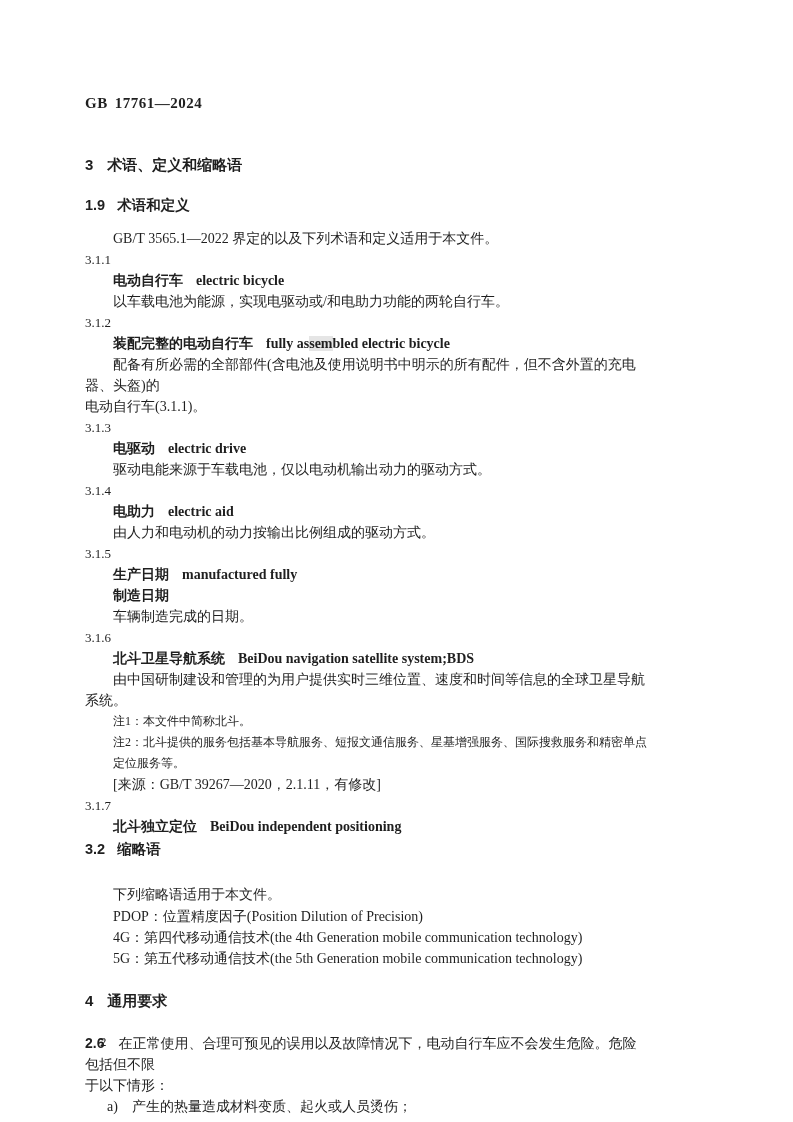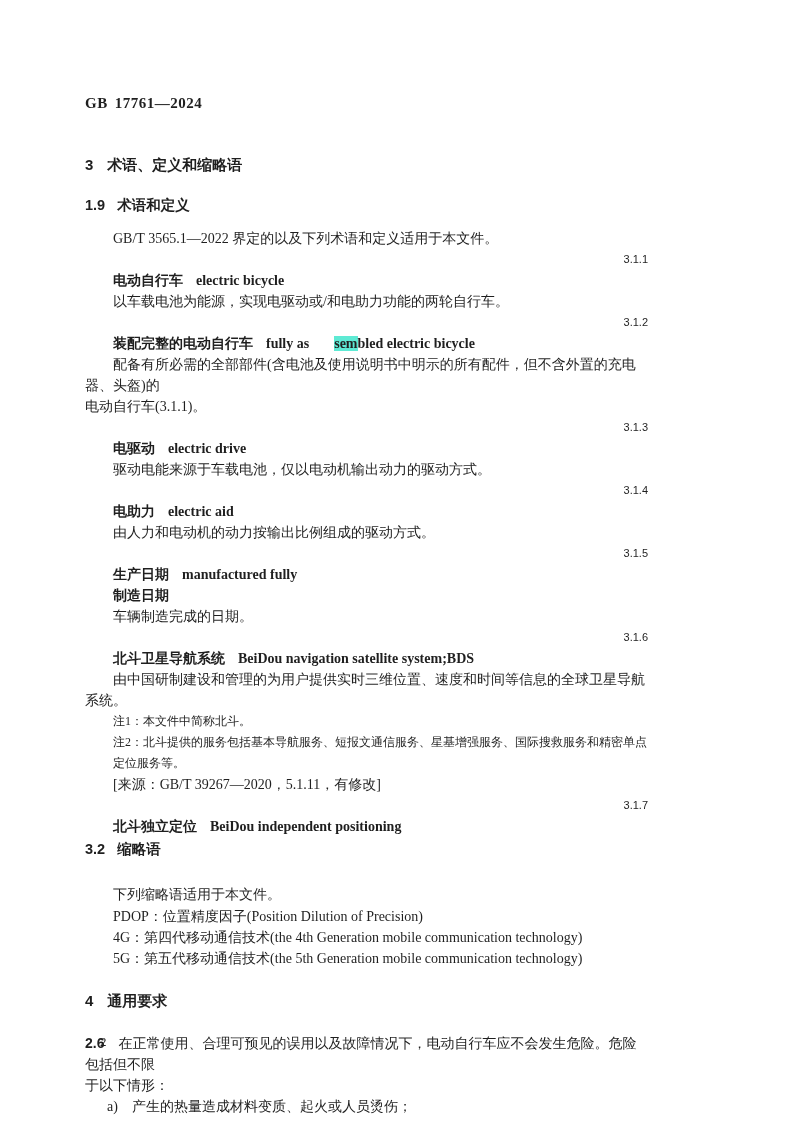--- a/index.html
+++ b/index.html
@@ -23,37 +23,37 @@
   }
   .c-num { margin-right:14px; }
   #clause3-heading { margin-bottom:24px; }
   .h-sub {
     font-family:"Liberation Sans","DejaVu Sans",sans-serif;
     font-weight:700; font-size:14.5px; line-height:16px;
   }
   .s-num { margin-right:12px; }
   .intro { margin-top:15px; text-indent:2em; }
   .term-no {
-    font-family:Liberation Sans, sans-serif;
-    font-size:11px; line-height:21px;text-align:right;
+    font-family:Liberation Serif, serif;
+    font-size:13px; line-height:21px;
   }
   .term-line { margin-left:28px; line-height:21px; }
   .t-zh {
     font-family:"Liberation Sans","DejaVu Sans",sans-serif;
     font-weight:700; font-size:14px;
   }
   .t-zh2 {
     font-family:"Liberation Sans","DejaVu Sans",sans-serif;
     font-weight:700; font-size:14px;
   }
   .t-en {
     font-family:"Liberation Serif","DejaVu Serif",serif;
     font-weight:700; font-size:14px; margin-left:13px;
   }
-  .t-en-hl { background:#5eead4;margin-left:25px; }
+  .t-en-hl { background:#e5e5e5; }
   .def { text-indent:2em; line-height:21px; }
   .note { margin-left:28px; font-size:12px; line-height:21px; }
   .source { margin-left:28px; line-height:21px; }
   #sub32-heading { margin-top:4px; }
   .intro2 { margin-top:28px; text-indent:2em;font-family:Liberation Mono, monospace; }
   .abbr { margin-left:28px; line-height:21px; }
   #clause4-heading { margin-top:24px; }
   .para-41 { margin-top:24px; line-height:21px; }
   .run-num {
     font-family:"Liberation Sans","DejaVu Sans",sans-serif;
@@ -118,21 +118,21 @@
   </div>
   <p class="def">车辆制造完成的日期。</p>
 
   <div class="term-no">3.1.6</div>
   <div class="term-line">
     <span class="t-zh">北斗卫星导航系统</span><span class="t-en">BeiDou navigation satellite system;BDS</span>
   </div>
   <p class="def">由中国研制建设和管理的为用户提供实时三维位置、速度和时间等信息的全球卫星导航系统。</p>
   <div class="note">注1：本文件中简称北斗。</div>
   <div class="note">注2：北斗提供的服务包括基本导航服务、短报文通信服务、星基增强服务、国际搜救服务和精密单点定位服务等。</div>
-  <div class="source">[来源：GB/T 39267—2020，5.1.11，有修改]</div>
+  <div class="source">[来源：GB/T 39267—2020，2.1.11，有修改]</div>
 
   <div class="term-no">3.1.7</div>
   <div class="term-line">
     <span class="t-zh">北斗独立定位</span><span class="t-en">BeiDou independent positioning</span>
   </div>
 
   <div class="h-sub" id="sub32-heading">
     <span class="s-num">3.2</span><span>缩略语</span>
   </div>
 

